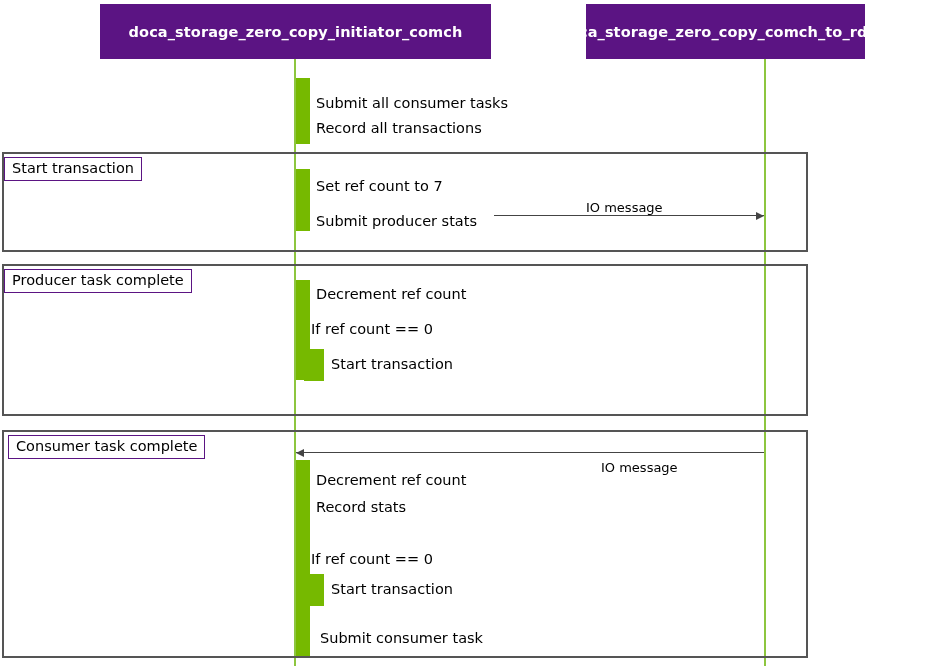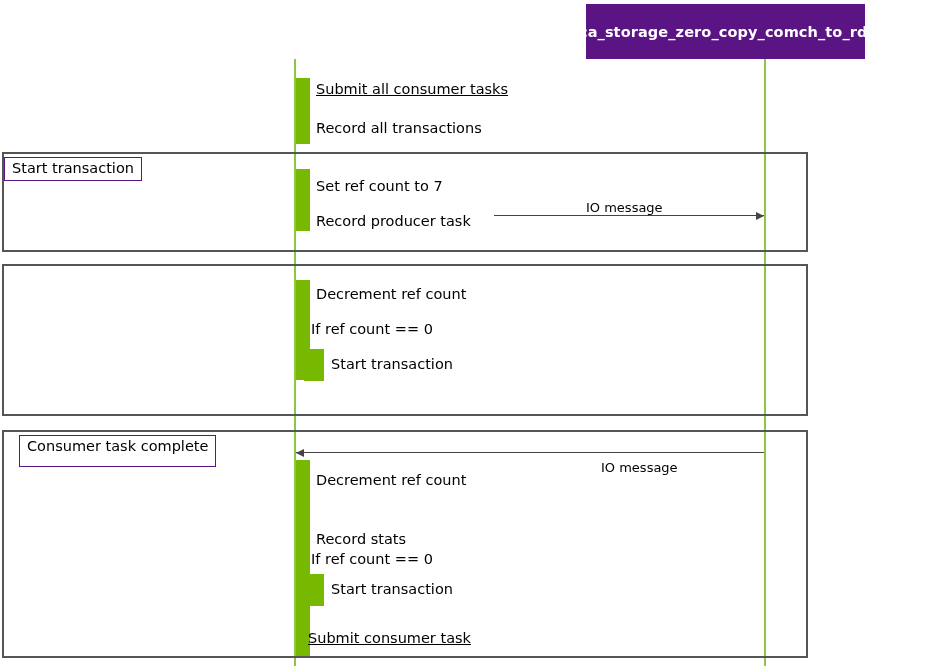--- a/index.html
+++ b/index.html
@@ -110,36 +110,38 @@
 <div id="diagram">
     <div class="lifeline" style="left: 294px; top: 59px; height: 607px; background: rgb(141, 198, 63);"></div>
     <div class="lifeline" style="left: 764px; top: 59px; height: 607px; background: rgb(141, 198, 63);"></div>
     <div class="frame" style="left: 2px; top: 152px; width: 806px; height: 100px; border-color: rgb(85, 85, 85);"></div>
     <div class="frame-label" style="left: 4px; top: 157px; height: 24px; border-color: rgb(91, 20, 131);">Start transaction</div>
     <div class="msg-line" style="left: 494px; top: 215px; width: 270px; background: rgb(68, 68, 68);"></div>
     <div class="msg-arrow right" style="left: 756px; top: 211.5px;"></div>
     <div class="msg-label" style="left: 586px; top: 201px;">IO message</div>
     <div class="activation" style="left: 296px; top: 169px; width: 14px; height: 62px; background: rgb(118, 185, 0);"></div>
     <div class="action-text" style="left: 316px; top: 179px;">Set ref count to 7</div>
-    <div class="action-text" style="left: 316px; top: 214px;">Record producer task</div>
+    <div class="action-text" style="left: 316px; top: 214px;">Submit producer stats</div>
     <div class="frame" style="left: 2px; top: 264px; width: 806px; height: 152px; border-color: rgb(85, 85, 85);"></div>
+    <div class="frame-label" style="left: 4px; top: 269px; height: 24px; border-color: rgb(91, 20, 131);">Producer task complete</div>
     <div class="activation" style="left: 296px; top: 280px; width: 14px; height: 100px; background: rgb(118, 185, 0);"></div>
     <div class="activation" style="left: 304px; top: 349px; width: 20px; height: 32px; background: rgb(118, 185, 0);"></div>
     <div class="action-text" style="left: 316px; top: 287px;">Decrement ref count</div>
     <div class="action-text" style="left: 311px; top: 322px;">If ref count == 0</div>
     <div class="action-text" style="left: 331px; top: 357px;">Start transaction</div>
     <div class="frame" style="left: 2px; top: 430px; width: 806px; height: 228px; border-color: rgb(85, 85, 85);"></div>
-    <div class="frame-label" style="left: 19px; top: 435px; height: 32px; border-color: rgb(91, 20, 131);">Consumer task complete</div>
+    <div class="frame-label" style="left: 8px; top: 435px; height: 24px; border-color: rgb(91, 20, 131);">Consumer task complete</div>
     <div class="msg-line" style="left: 296px; top: 452px; width: 468px; background: rgb(68, 68, 68);"></div>
     <div class="msg-arrow left" style="left: 296px; top: 448.5px;"></div>
     <div class="msg-label" style="left: 601px; top: 461px;">IO message</div>
     <div class="activation" style="left: 296px; top: 460px; width: 14px; height: 196px; background: rgb(118, 185, 0);"></div>
     <div class="activation" style="left: 304px; top: 574px; width: 20px; height: 32px; background: rgb(118, 185, 0);"></div>
     <div class="action-text" style="left: 316px; top: 473px;">Decrement ref count</div>
-    <div class="action-text" style="left: 316px; top: 532px;">Record stats</div>
+    <div class="action-text" style="left: 316px; top: 500px;">Record stats</div>
     <div class="action-text" style="left: 311px; top: 552px;">If ref count == 0</div>
     <div class="action-text" style="left: 331px; top: 582px;">Start transaction</div>
-    <div class="action-text" style="left: 308px; top: 631px; text-decoration: underline;">Submit consumer task</div>
+    <div class="action-text" style="left: 320px; top: 631px;">Submit consumer task</div>
     <div class="activation" style="left: 296px; top: 78px; width: 14px; height: 66px; background: rgb(118, 185, 0);"></div>
-    <div class="action-text" style="left: 316px; top: 82px; text-decoration: underline;">Submit all consumer tasks</div>
+    <div class="action-text" style="left: 316px; top: 96px;">Submit all consumer tasks</div>
     <div class="action-text" style="left: 316px; top: 121px;">Record all transactions</div>
+    <div class="participant-box" style="left: 100px; top: 4px; width: 391px; height: 55px; background: rgb(91, 20, 131); color: rgb(255, 255, 255);">doca_storage_zero_copy_initiator_comch</div>
     <div class="participant-box" style="left: 586px; top: 4px; width: 279px; height: 55px; background: rgb(91, 20, 131); color: rgb(255, 255, 255);">doca_storage_zero_copy_comch_to_rdma</div>
   </div>
 
 </body></html>

